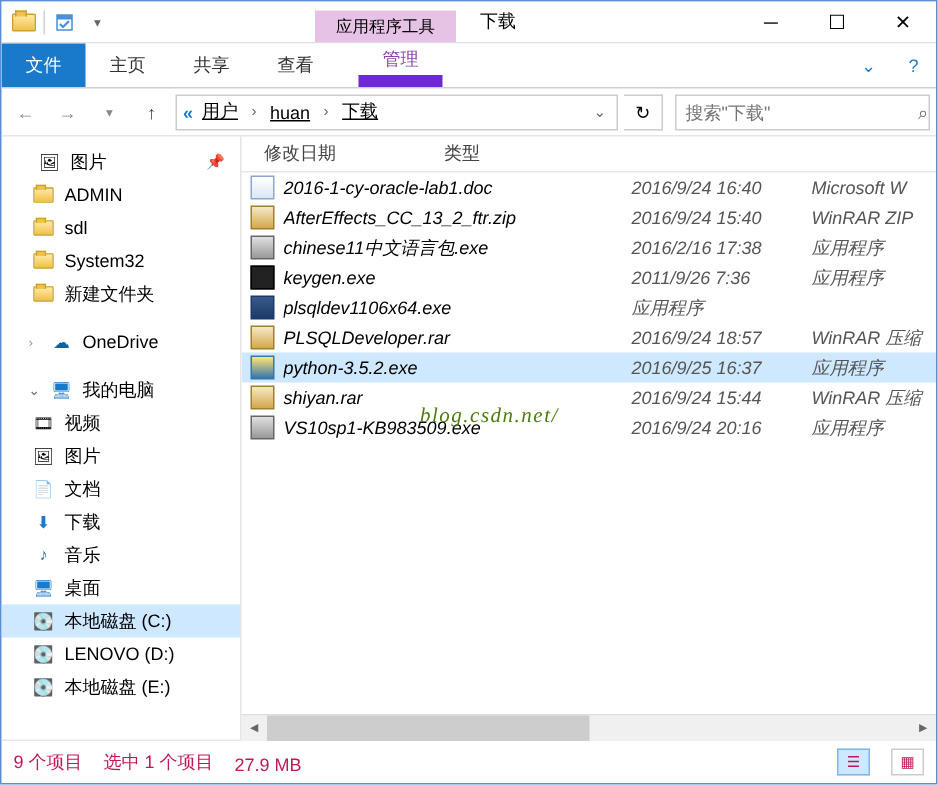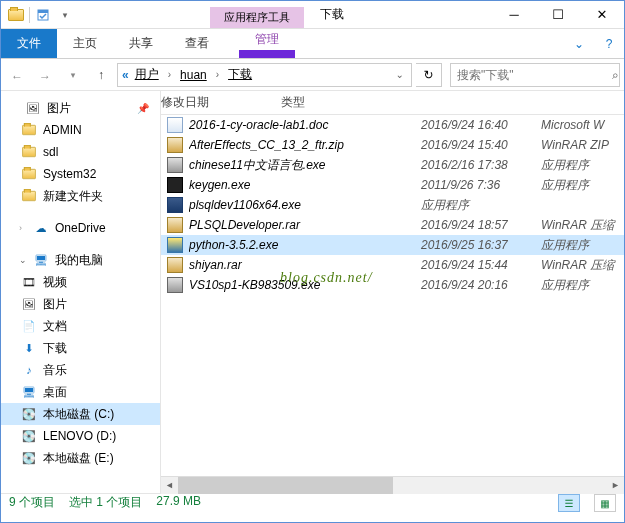--- a/index.html
+++ b/index.html
@@ -34,42 +34,42 @@
 .nav { width: 160px; border-right: 1px solid #e5e5e5; overflow-y: auto; padding-top: 6px; }
 .nav-item { display: flex; align-items: center; height: 22px; padding-left: 24px; gap: 6px; }
 .nav-item.sub { padding-left: 20px; }
 .nav-item.selected { background: #cde8ff; }
 .nav-icon { width: 16px; height: 16px; display: flex; align-items: center; justify-content: center; font-size: 11px; }
 .nav-sep { height: 10px; }
 .pin { margin-left: auto; margin-right: 10px; color: #6a8fbf; font-size: 10px; }
 .content { flex: 1; display: flex; flex-direction: column; }
 .cols { display: flex; height: 24px; align-items: center; border-bottom: 1px solid #e5e5e5; color: #444; }
 .c-name { width: 260px; padding-left: 18px; }
-.c-date { width: 120px; }
+.c-date { width: 120px; margin-left: 15px; }
 .c-type { flex: 1; }
 .rows { flex: 1; overflow: hidden; }
 .row { display: flex; height: 20px; align-items: center; font-style: italic; }
 .row.selected { background: #cde8ff; }
 .r-icon { width: 28px; display: flex; justify-content: center; }
 .r-name { width: 232px; white-space: nowrap; overflow: hidden; }
 .r-date { width: 120px; color: #555; white-space: nowrap; }
 .r-type { flex: 1; color: #555; white-space: nowrap; overflow: hidden; }
 .file-ico { width: 16px; height: 16px; display: inline-block; }
 .ico-doc { background: linear-gradient(#fff,#dbe7f5); border: 1px solid #8ba8cc; }
 .ico-zip { background: linear-gradient(#f5e8c8,#d4a84b); border: 1px solid #a0802b; }
 .ico-exe { background: linear-gradient(#e0e0e0,#999); border: 1px solid #666; }
 .ico-key { background: #222; border: 1px solid #000; }
 .ico-sql { background: linear-gradient(#3a5a8a,#1a3a6a); border: 1px solid #1a3a6a; }
 .ico-py { background: linear-gradient(#ffe873,#3776ab); border: 1px solid #3776ab; }
 .watermark { position: absolute; top: 270px; left: 280px; color: #4d7c0f; font-size: 14px; font-style: italic; pointer-events: none; font-family: serif; letter-spacing: 1px; }
 .hscroll { height: 17px; background: #f0f0f0; border-top: 1px solid #ddd; display: flex; align-items: center; }
 .hscroll-btn { width: 17px; height: 17px; display: flex; align-items: center; justify-content: center; background: #f0f0f0; font-size: 9px; color: #666; }
 .hscroll-track { flex: 1; height: 17px; background: #f0f0f0; position: relative; }
 .hscroll-thumb { position: absolute; left: 0; width: 50%; height: 100%; background: #cdcdcd; }
-.status { height: 24px; border-top: 1px solid #e5e5e5; display: flex; align-items: flex-start; padding: 0 8px; gap: 14px; color: #15803d; }
+.status { height: 24px; border-top: 1px solid #e5e5e5; display: flex; align-items: flex-end; padding: 0 8px; gap: 14px; color: #be185d; }
 .status-spacer { flex: 1; }
 .viewbtn { width: 22px; height: 18px; border: 1px solid #ccc; display: flex; align-items: center; justify-content: center; font-size: 10px; }
 .viewbtn.active { background: #cde8ff; border-color: #7fb5e8; }
 .dbl-left { color: #1979ca; font-weight: bold; }
 svg { display: block; }
 </style>
 </head>
 <body>
 
 <div class="titlebar">

